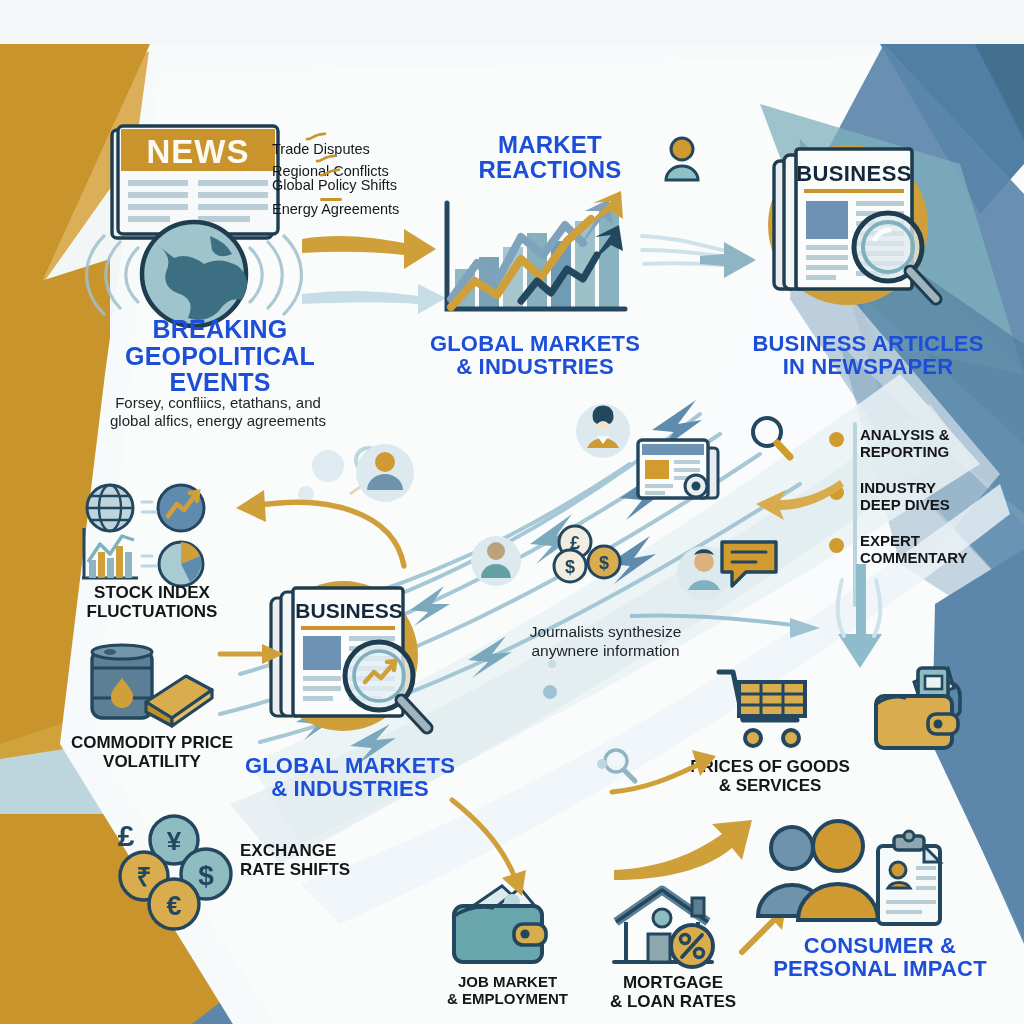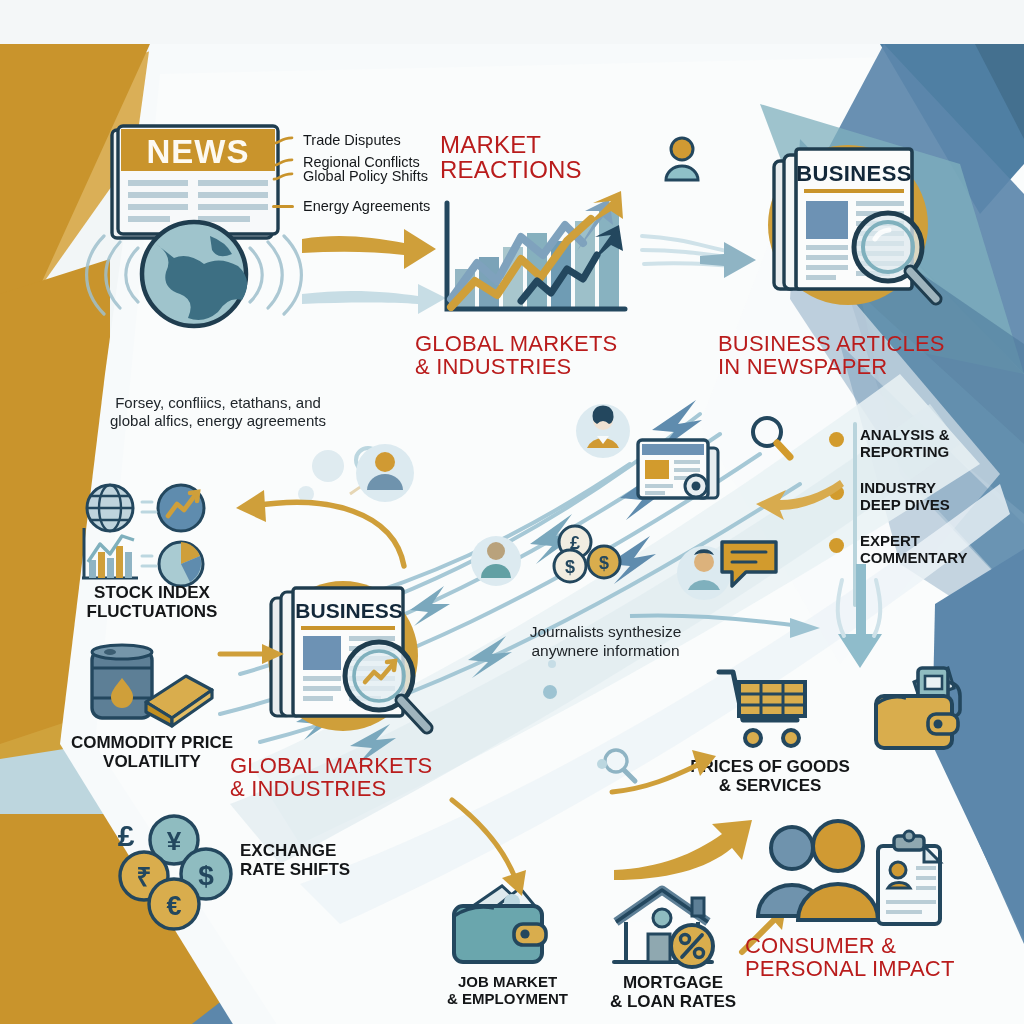--- a/index.html
+++ b/index.html
@@ -7,30 +7,30 @@
     width:1024px;height:1024px;overflow:hidden;
     font-family:"Liberation Sans", sans-serif;
     background:#f4f7f8;
   }
   #stage{position:relative;width:1024px;height:1024px;overflow:hidden;background:#f2f6f7;margin-top:44px;}
   .bg{position:absolute;inset:0;width:1024px;height:1024px;}
   .layer{position:absolute;}
 
   
   .h-title{
-    position:absolute;text-align:left;font-weight:normal;color:#b91c1c;
+    position:absolute;text-align:center;font-weight:bold;color:#1d4ed8;
     letter-spacing:.2px;line-height:1.06;
   }
   .sub{
     position:absolute;text-align:center;color:#20262b;line-height:1.22;
   }
   .cap{
     position:absolute;text-align:center;font-weight:bold;color:#141618;line-height:1.1;
   }
-  .bullet-row{position:absolute;display:flex;align-items:center;}
+  .bullet-row{position:absolute;display:flex;align-items:center;flex-direction:column;}
   .dash{width:22px;height:3px;background:#c9942c;border-radius:2px;margin-right:9px;flex:none;}
   .dash.curve{height:9px;background:none;}
   .listlabel{font-size:14.5px;color:#15181b;white-space:nowrap;}
 
   .rightlist{position:absolute;left:860px;top:382px;width:175px;}
   .rl-item{position:relative;margin-bottom:19px;}
   .rl-item .txt{
     font-size:15px;font-weight:bold;color:#141618;line-height:1.14;
     white-space:pre-line;
   }
@@ -137,20 +137,23 @@
     <svg class="dash curve" width="22" height="10" viewBox="0 0 22 10">
       <path d="M1,8 C8,8 8,2 21,2" stroke="#c9942c" stroke-width="3" fill="none" stroke-linecap="round"></path>
     </svg>
     <span class="listlabel">Global Policy Shifts</span>
   </div>
   <div class="bullet-row" style="left:272px;top:154px;">
     <span class="dash"></span>
     <span class="listlabel">Energy Agreements</span>
   </div>
 
+  <div class="h-title" style="left:75px;top:272px;width:290px;font-size:25px;white-space:pre-line;">BREAKING
+GEOPOLITICAL
+EVENTS</div>
   <div class="sub" style="left:58px;top:350px;width:320px;font-size:15px;white-space:pre-line;">Forsey, confliics, etathans, and
 global alfics, energy agreements</div>
 
   <svg class="layer" style="left:300px;top:175px;width:140px;height:60px" viewBox="0 0 140 60">
     <path d="M2,20 C40,14 70,18 104,24 L104,10 L136,30 L104,50 L104,36 C70,32 36,32 2,34 Z" fill="#cf9f3a"></path>
   </svg>
   <svg class="layer" style="left:300px;top:228px;width:150px;height:48px" viewBox="0 0 150 48">
     <path d="M2,22 C50,16 90,20 118,24 L118,12 L146,26 L118,42 L118,32 C92,30 46,30 2,32 Z" fill="#c7dde5"></path>
   </svg>
 

